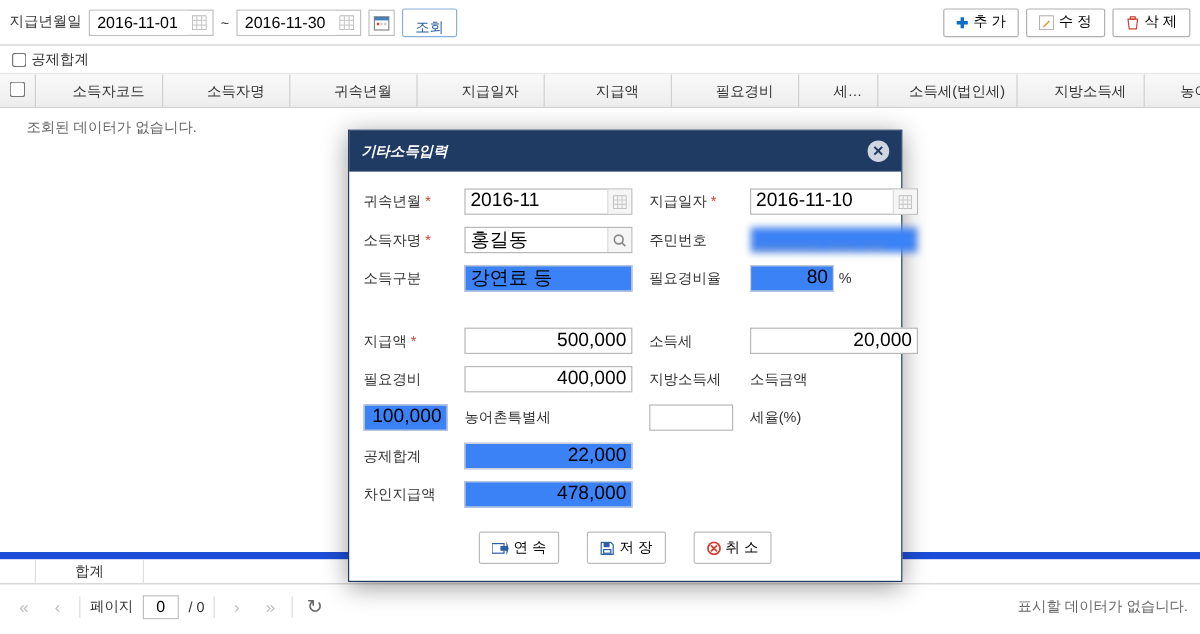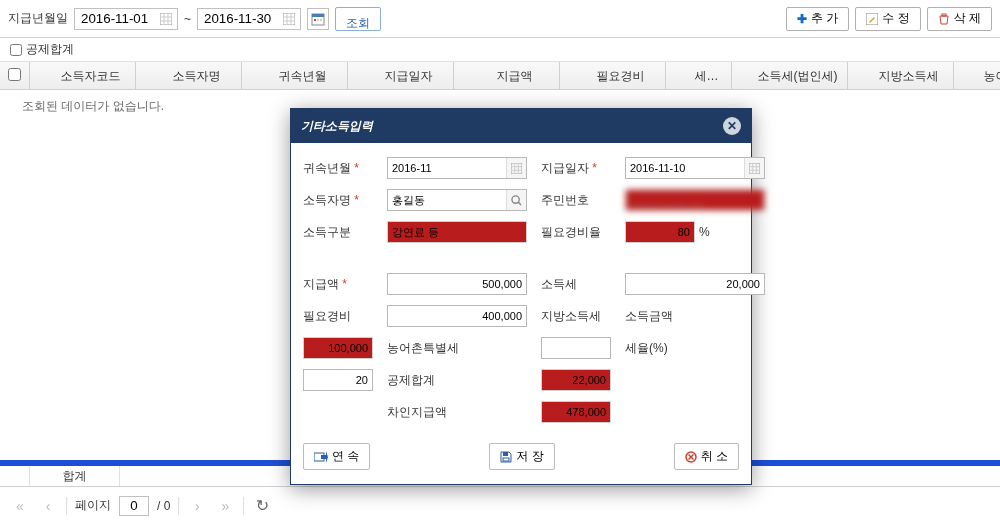--- a/index.html
+++ b/index.html
@@ -53,30 +53,30 @@
 .modal { position: absolute; left: 290px; top: 108px; width: 462px; background: #fff; border: 1px solid #1f3a63; box-shadow: 0 4px 20px rgba(0,0,0,0.4); z-index: 100; }
 .modal-header { background: #1f3a63; color: #fff; padding: 8px 10px; display: flex; align-items: center; }
 .modal-header .title { font-weight: bold; font-style: italic; }
 .modal-close { margin-left: auto; width: 18px; height: 18px; border-radius: 50%; background: #cfd6e0; color: #1f3a63; display: flex; align-items: center; justify-content: center; cursor: pointer; font-weight: bold; font-size: 12px;}
 
 .modal-body { padding: 14px 12px 10px 12px; }
 .form-grid { display: grid; grid-template-columns: 70px 140px 70px 140px; column-gap: 14px; row-gap: 10px; align-items: center; }
 .lbl { font-size: 12px; color: #333; white-space: nowrap; }
 .req::after { content: " *"; color: #d04030; }
 .fld { display: flex; align-items: center; gap: 4px; }
-.tin { border: 1px solid #b8b8b8; height: 22px; padding: 0 4px; width: 100%; font-size: 11px; }
-.tin.ro { background: #b91c1c; border-color: #d0d0d0; }
+.tin { border: 1px solid #b8b8b8; height: 22px; padding: 0 4px; width: 100%; font-size: 16px; }
+.tin.ro { background: #3b82f6; border-color: #d0d0d0; }
 .tin.right { text-align: right; }
 .mini-icon { width: 20px; height: 20px; display: flex; align-items: center; justify-content: center; color: #999; border-left: 1px solid #ddd; margin-left: -22px; background: #f5f5f5; font-size: 11px;}
 .fld-wrap { position: relative; display: flex; }
 .fld-wrap .mini-icon { position: absolute; right: 1px; top: 1px; height: 20px; width: 20px; margin: 0; }
 
 .gap-row { height: 10px; }
 
-.modal-footer { display: flex; justify-content: space-between; gap: 2px; padding: 10px 12px 14px; }
+.modal-footer { display: flex; justify-content: center; gap: 23px; padding: 10px 12px 14px; }
 .mbtn { border: 1px solid #bbb; background: #fff; padding: 4px 10px; display: flex; align-items: center; gap: 4px; cursor: pointer; border-radius: 2px; font-size: 12px; }
 .mbtn .micon { font-size: 12px; }
 .mbtn.save .micon { color: #2b5fa8; }
 .mbtn.cont .micon { color: #2b5fa8; }
 .mbtn.cancel .micon { color: #d04030; }
 
 svg { display: block; }
 .blur { filter: blur(3px); color: #999; }
 </style>
 </head>
@@ -187,20 +187,21 @@
   <button class="pbtn">‹</button>
   <span class="sep"></span>
   <span>페이지</span>
   <input value="0" style="">
   <span>/ 0</span>
   <span class="sep"></span>
   <button class="pbtn">›</button>
   <button class="pbtn">»</button>
   <span class="sep"></span>
   <button class="pbtn" style="color:#666;font-size:16px;">↻</button>
+  <span class="right">표시할 데이터가 없습니다.</span>
 </div>
 
 <div class="modal">
   <div class="modal-header">
     <span class="title">기타소득입력</span>
     <span class="modal-close">✕</span>
   </div>
   <div class="modal-body">
     <div class="form-grid">
 
@@ -264,21 +265,20 @@
       <span class="lbl">필요경비</span>
       <div><input class="tin right" value="400,000" style=""></div>
       <span class="lbl">지방소득세</span>
 
       <span class="lbl">소득금액</span>
       <div><input class="tin ro right" readonly="" value="100,000" style=""></div>
       <span class="lbl">농어촌특별세</span>
       <div><input class="tin right" value="" style=""></div>
 
       <span class="lbl">세율(%)</span>
-      <div><input class="tin right" value="20" style=""></div>
       <span class="lbl">공제합계</span>
       <div><input class="tin ro right" readonly="" value="22,000" style=""></div>
 
       <span></span>
         <span></span>
       <span class="lbl">차인지급액</span>
       <div><input class="tin ro right" readonly="" value="478,000" style=""></div>
     </div>
   </div>
   <div class="modal-footer">

